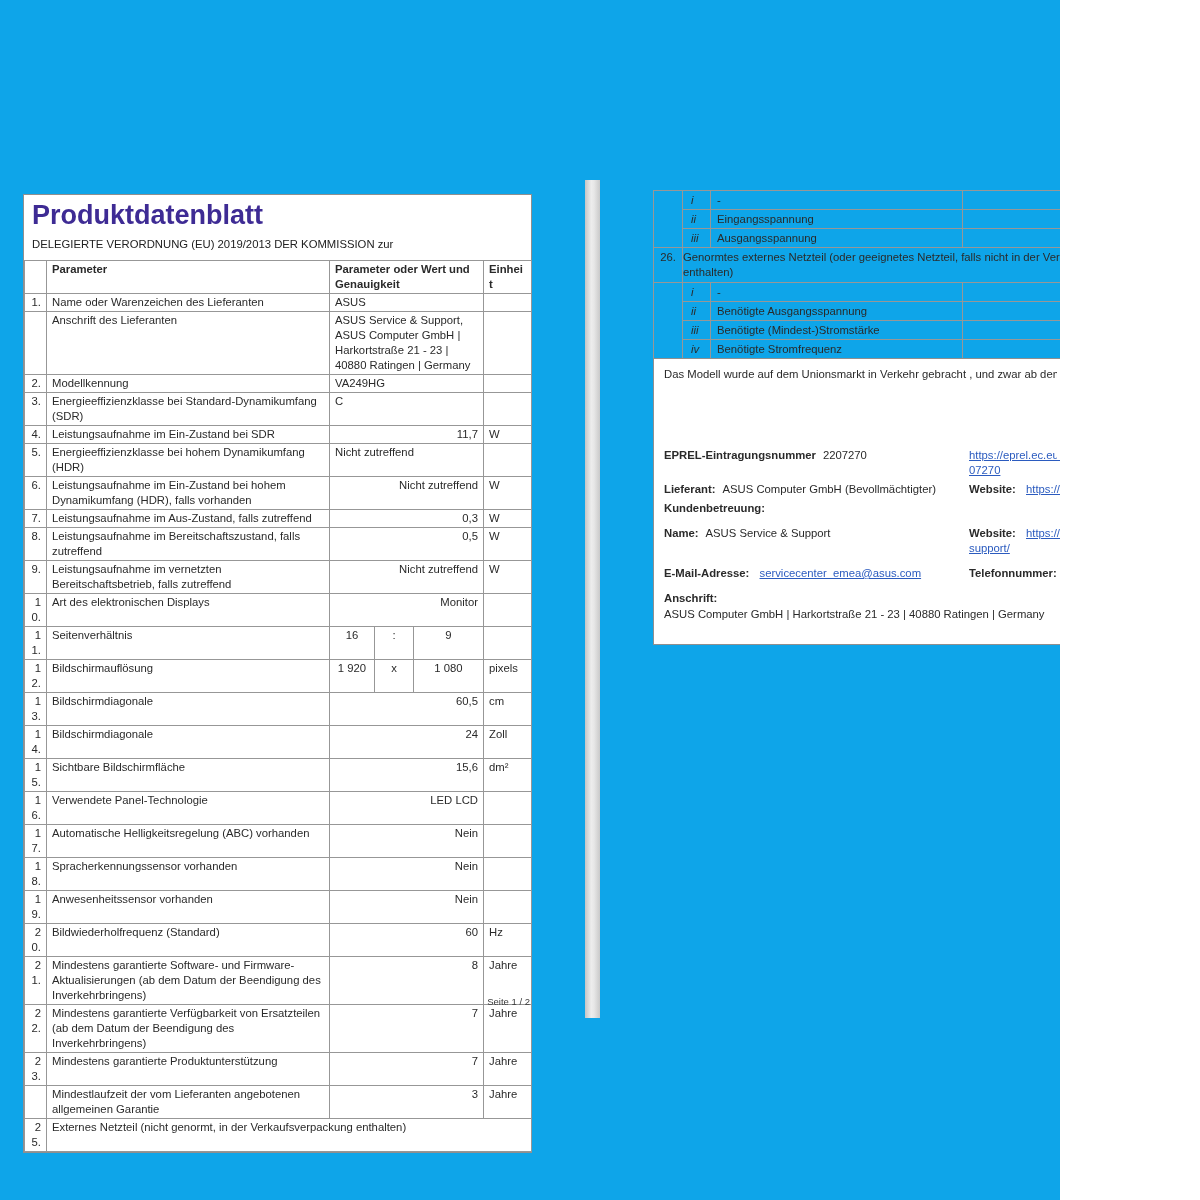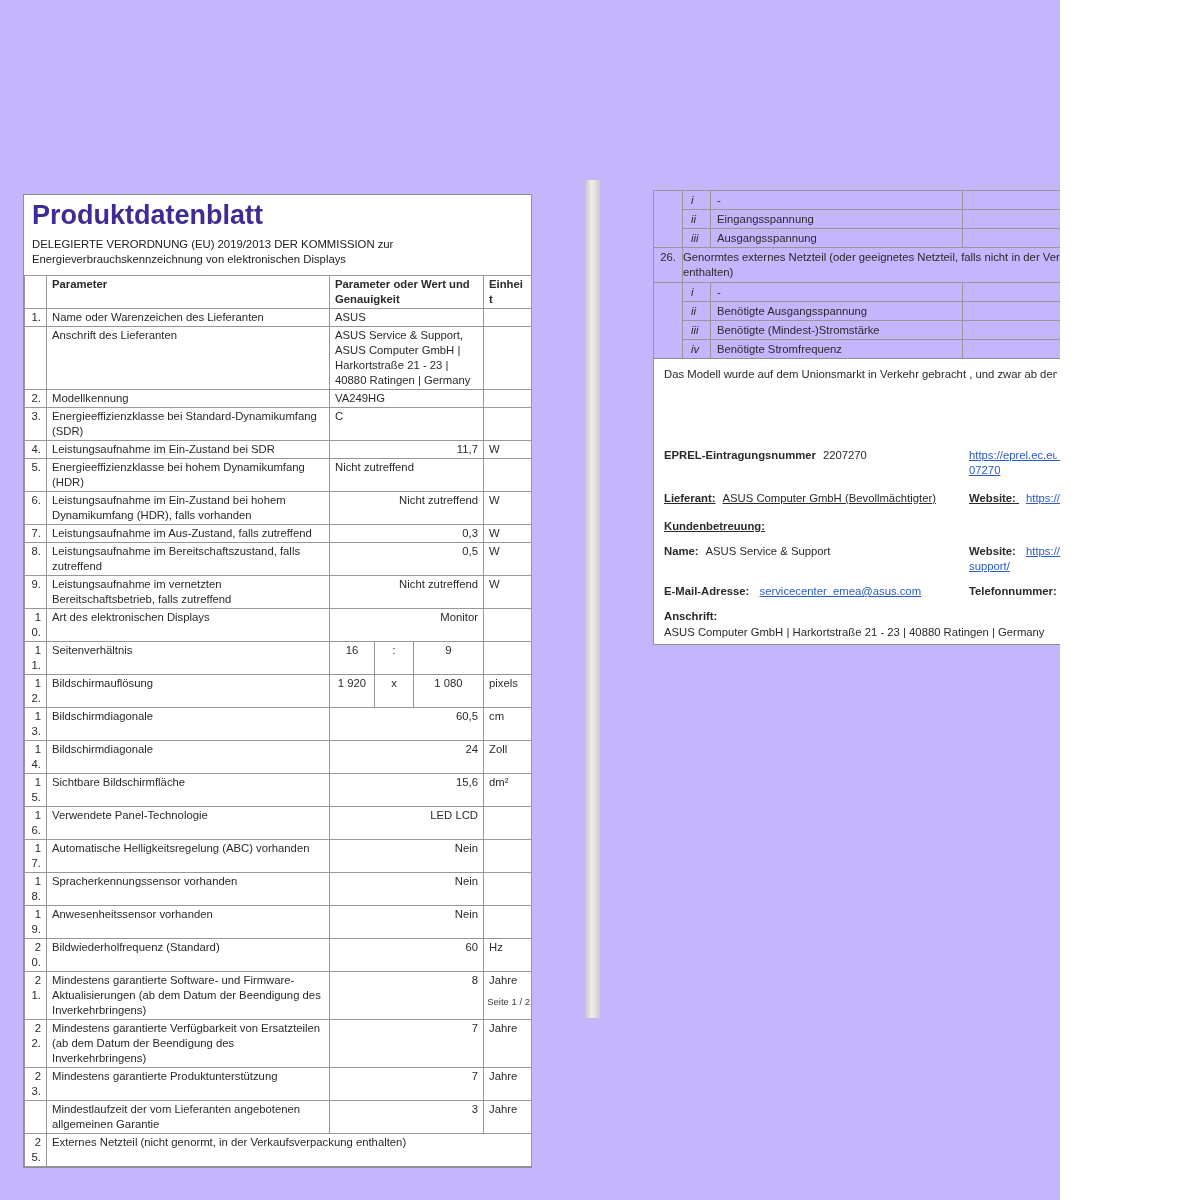--- a/index.html
+++ b/index.html
@@ -1,16 +1,16 @@
 <!DOCTYPE html>
 <html><head>
 <meta charset="utf-8">
 <style>
   html,body{margin:0;padding:0;background:#fff;}
-  #canvas{position:relative;width:1060px;height:1200px;background:#c4b5fd;overflow:hidden;
+  #canvas{position:relative;width:1060px;height:1200px;background:#0ea5e9;overflow:hidden;
           font-family:"Liberation Sans",sans-serif;color:#2a2a2a;}
   
   .pages-divider{position:absolute;left:585px;top:180px;width:15px;height:838px;
       background:linear-gradient(90deg,#c6c6c6 0%,#ededed 42%,#e7e7e7 60%,#c9c9c9 100%);}
   
   .p1-box{position:absolute;left:23px;top:194px;width:507px;border:1px solid #8f8f8f;background:#fff;}
   .title-block{padding:5px 8px 8px 8px;}
   .doc-title{font-size:27px;font-weight:bold;color:#3e2b94;line-height:30px;}
   .doc-subtitle{font-size:11.3px;line-height:15px;margin-top:7px;color:#222;}
   table.sheet{border-collapse:collapse;table-layout:fixed;width:507px;font-size:11.3px;border-radius:15px;}
@@ -32,37 +32,36 @@
   .info-box{position:absolute;left:653px;top:358px;width:515px;height:287px;
       border:1px solid #8f8f8f;background:#fff;box-sizing:border-box;padding:8px 10px;font-size:11.3px;line-height:15px;}
   .info-intro{position:relative;z-index:0;white-space:nowrap;overflow:hidden;}
   .qrwrap{position:absolute;top:6px;right:4px;width:100px;height:94px;background:#ffffff;
       display:flex;justify-content:flex-end;z-index:2;padding-left:6px;}
   .info-grid{display:grid;grid-template-columns:300px 1fr;column-gap:5px;}
   .b{font-weight:bold;}
   .lbl-gap{margin-left:7px;}
   .link{color:#2b5bbf;text-decoration:underline;cursor:pointer;}
   .m-eprel{margin-top:66px;}
-  .m-row{margin-top:13px;text-decoration:underline;}
+  .m-row{margin-top:4px;}
   .m-row-s{margin-top:10px;}
   .addr{margin-top:1px;}
 </style>
 </head>
 <body>
 
 <div id="canvas">
 
   <div class="pages-divider"></div>
 
   <div class="p1-box">
     <div class="title-block">
       <div class="doc-title">Produktdatenblatt</div>
       <div class="doc-subtitle">
         <div>DELEGIERTE VERORDNUNG (EU) 2019/2013 DER KOMMISSION zur</div>
-        <div>Energieverbrauchskennzeichnung von elektronischen Displays</div>
       </div>
     </div>
     <table class="sheet" id="t1">
       <colgroup>
         <col style="width:22px">
           <col style="width:283px">
           <col style="width:45px">
         <col style="width:39px">
           <col style="width:70px">
           <col style="width:48px">

